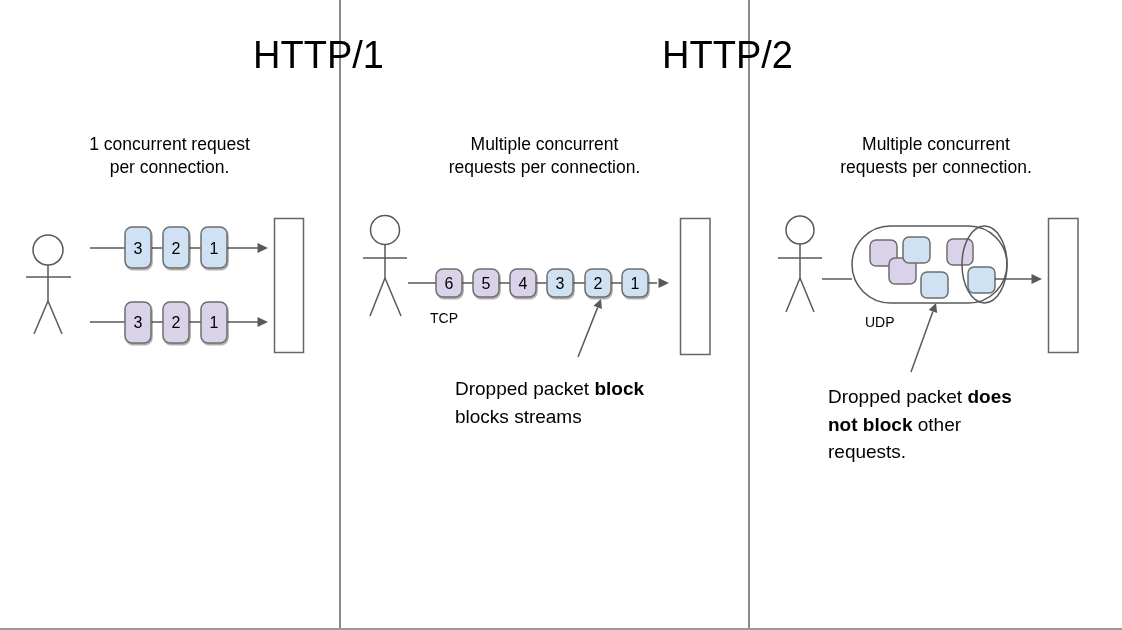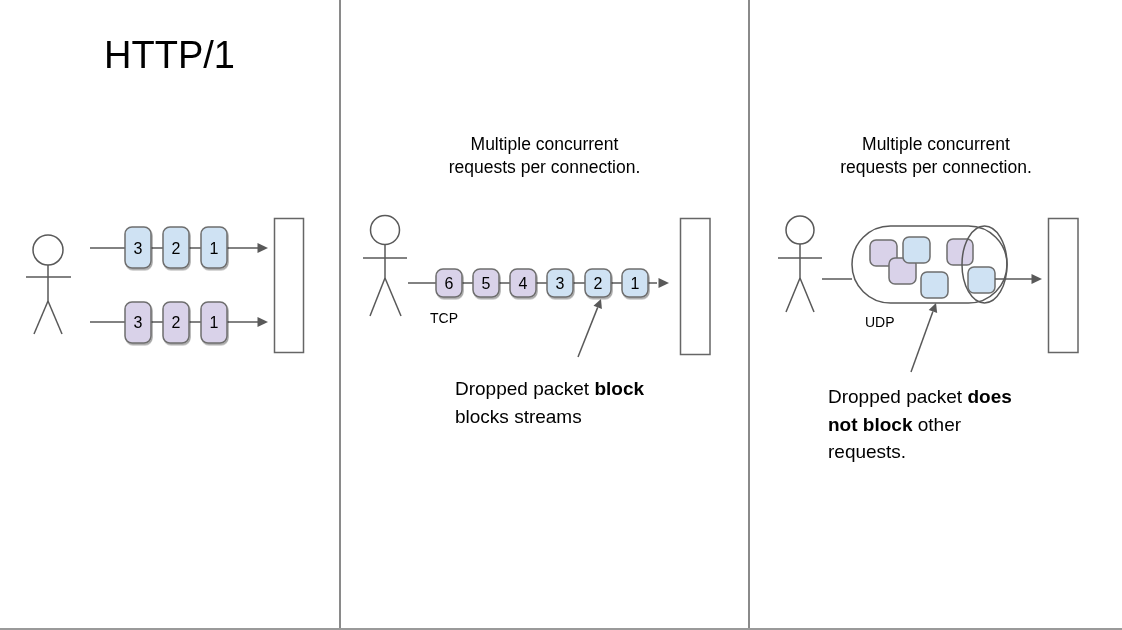--- a/index.html
+++ b/index.html
@@ -4,22 +4,22 @@
 <style>
   html,body{margin:0;padding:0;}
   body{
     width:1122px;height:630px;position:relative;background:#ffffff;
     font-family:"Liberation Sans", sans-serif;color:#000;overflow:hidden;
   }
   .divider{position:absolute;top:0;width:2px;height:630px;background:#8a8a8a;}
   .bottom-edge{position:absolute;left:0;bottom:0;width:1122px;height:2px;background:#9a9a9a;}
   .panel{position:absolute;top:0;height:630px;}
   .panel-title{
-    position:absolute;top:35px;left:0;width:100%;text-align:center;
-    font-size:38px;line-height:1.1;font-weight:400;
+    position:absolute;top:35px;left:0;width:100%;text-align:right;
+    font-size:38px;line-height:1.1;font-weight:400;padding-left:45px;
   }
   .panel-subtitle{
     position:absolute;top:133px;left:50%;transform:translateX(-50%);
     text-align:center;font-size:17.5px;line-height:22.5px;
   }
   .caption{
     position:absolute;font-size:19px;line-height:27.5px;text-align:left;
   }
   svg.overlay{position:absolute;left:0;top:0;}
   svg text{font-family:"Liberation Sans", sans-serif;fill:#000;}
@@ -28,23 +28,25 @@
 </style>
 </head>
 <body>
 
 <div class="divider" style="left:339px"></div>
 <div class="divider" style="left:748px"></div>
 <div class="bottom-edge"></div>
 
 <div class="panel" style="left:0;width:339px">
   <div class="panel-title">HTTP/1</div>
+  <div class="panel-subtitle" style="width:180px">1 concurrent request per connection.</div>
 </div>
 
 <div class="panel" style="left:341px;width:407px">
+  <div class="panel-title">HTTP/2</div>
   <div class="panel-subtitle" style="width:215px">Multiple concurrent requests per connection.</div>
 </div>
 
 <div class="panel" style="left:750px;width:372px">
   <div class="panel-subtitle" style="width:215px">Multiple concurrent requests per connection.</div>
 </div>
 
 <div class="caption" style="left:455px;top:375px;width:208px">
   <span>Dropped packet </span><b>block</b><span> blocks streams</span>
 </div>

